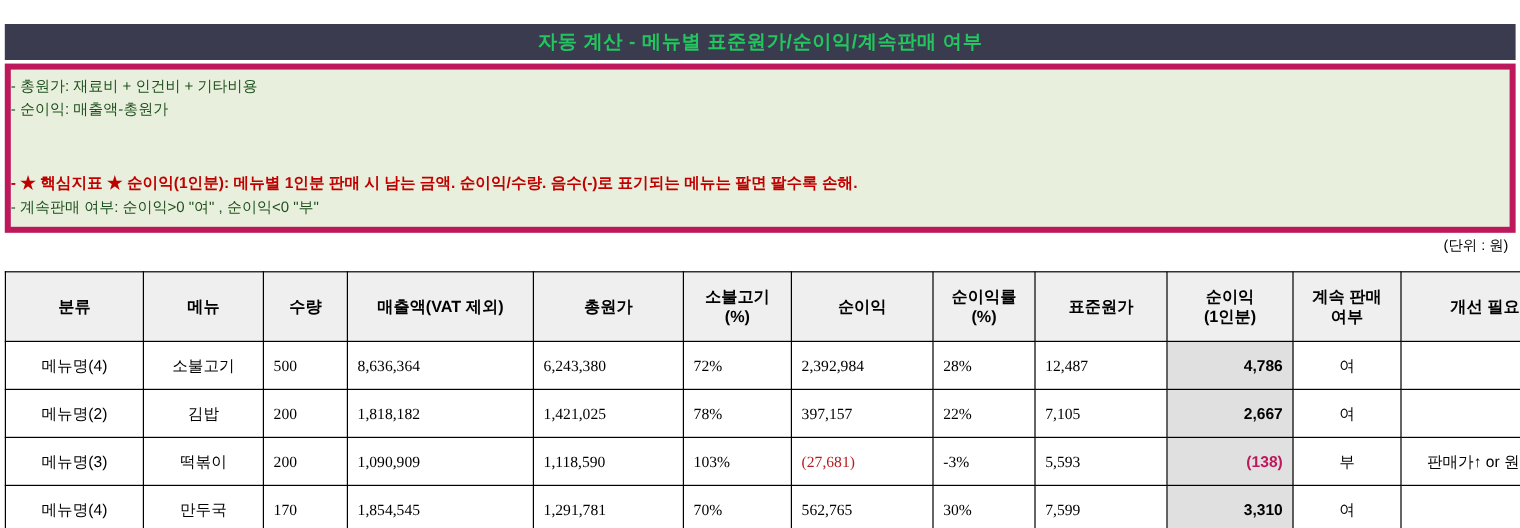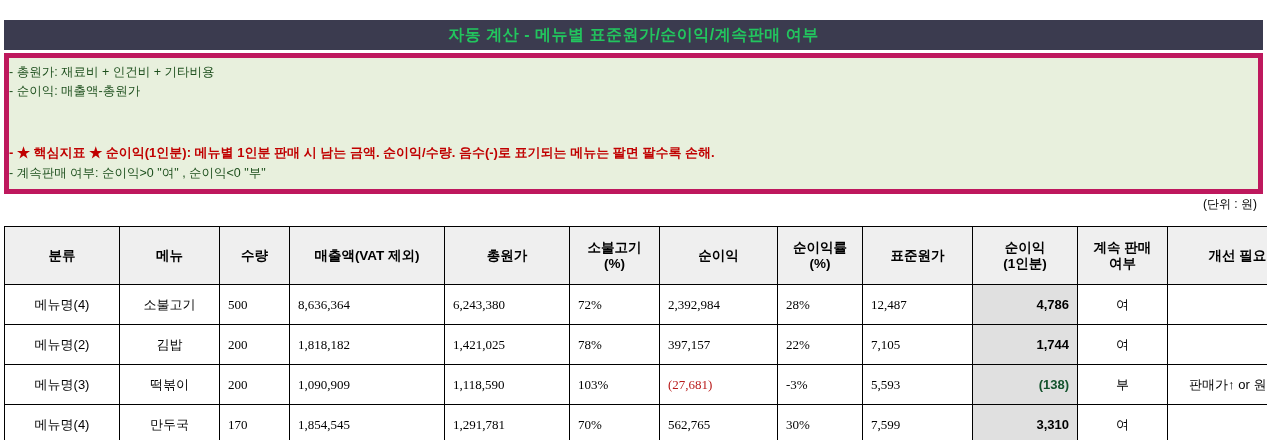--- a/index.html
+++ b/index.html
@@ -85,21 +85,21 @@
     font-size: 13.5px;
   }
   td.c { text-align: center; }
   td.r { text-align: left; font-family: Liberation Serif, serif; }
   td.neg { color: #b91c1c; }
   td.std {
     background: #e0e0e0;
     font-weight: bold;
     text-align: right;
   }
-  td.std.neg { color: #14532d; }
+  td.std.neg { color: #be185d; }
   .col-1 { width: 115px; }
   .col-2 { width: 100px; }
   .col-3 { width: 70px; }
   .col-4 { width: 155px; }
   .col-5 { width: 125px; }
   .col-6 { width: 90px; }
   .col-7 { width: 118px; }
   .col-8 { width: 85px; }
   .col-9 { width: 110px; }
   .col-10 { width: 105px; }
@@ -175,21 +175,21 @@
       <tr>
         <td class="c">메뉴명(2)</td>
         <td class="c">김밥</td>
         <td class="r">200</td>
         <td class="r">1,818,182</td>
         <td class="r">1,421,025</td>
         <td class="r">78%</td>
         <td class="r">397,157</td>
         <td class="r">22%</td>
         <td class="r">7,105</td>
-        <td class="std">1,744</td>
+        <td class="std">2,667</td>
         <td class="c">여</td>
         <td class="c"></td>
       </tr>
       <tr>
         <td class="c">메뉴명(3)</td>
         <td class="c">떡볶이</td>
         <td class="r">200</td>
         <td class="r">1,090,909</td>
         <td class="r">1,118,590</td>
         <td class="r">103%</td>

